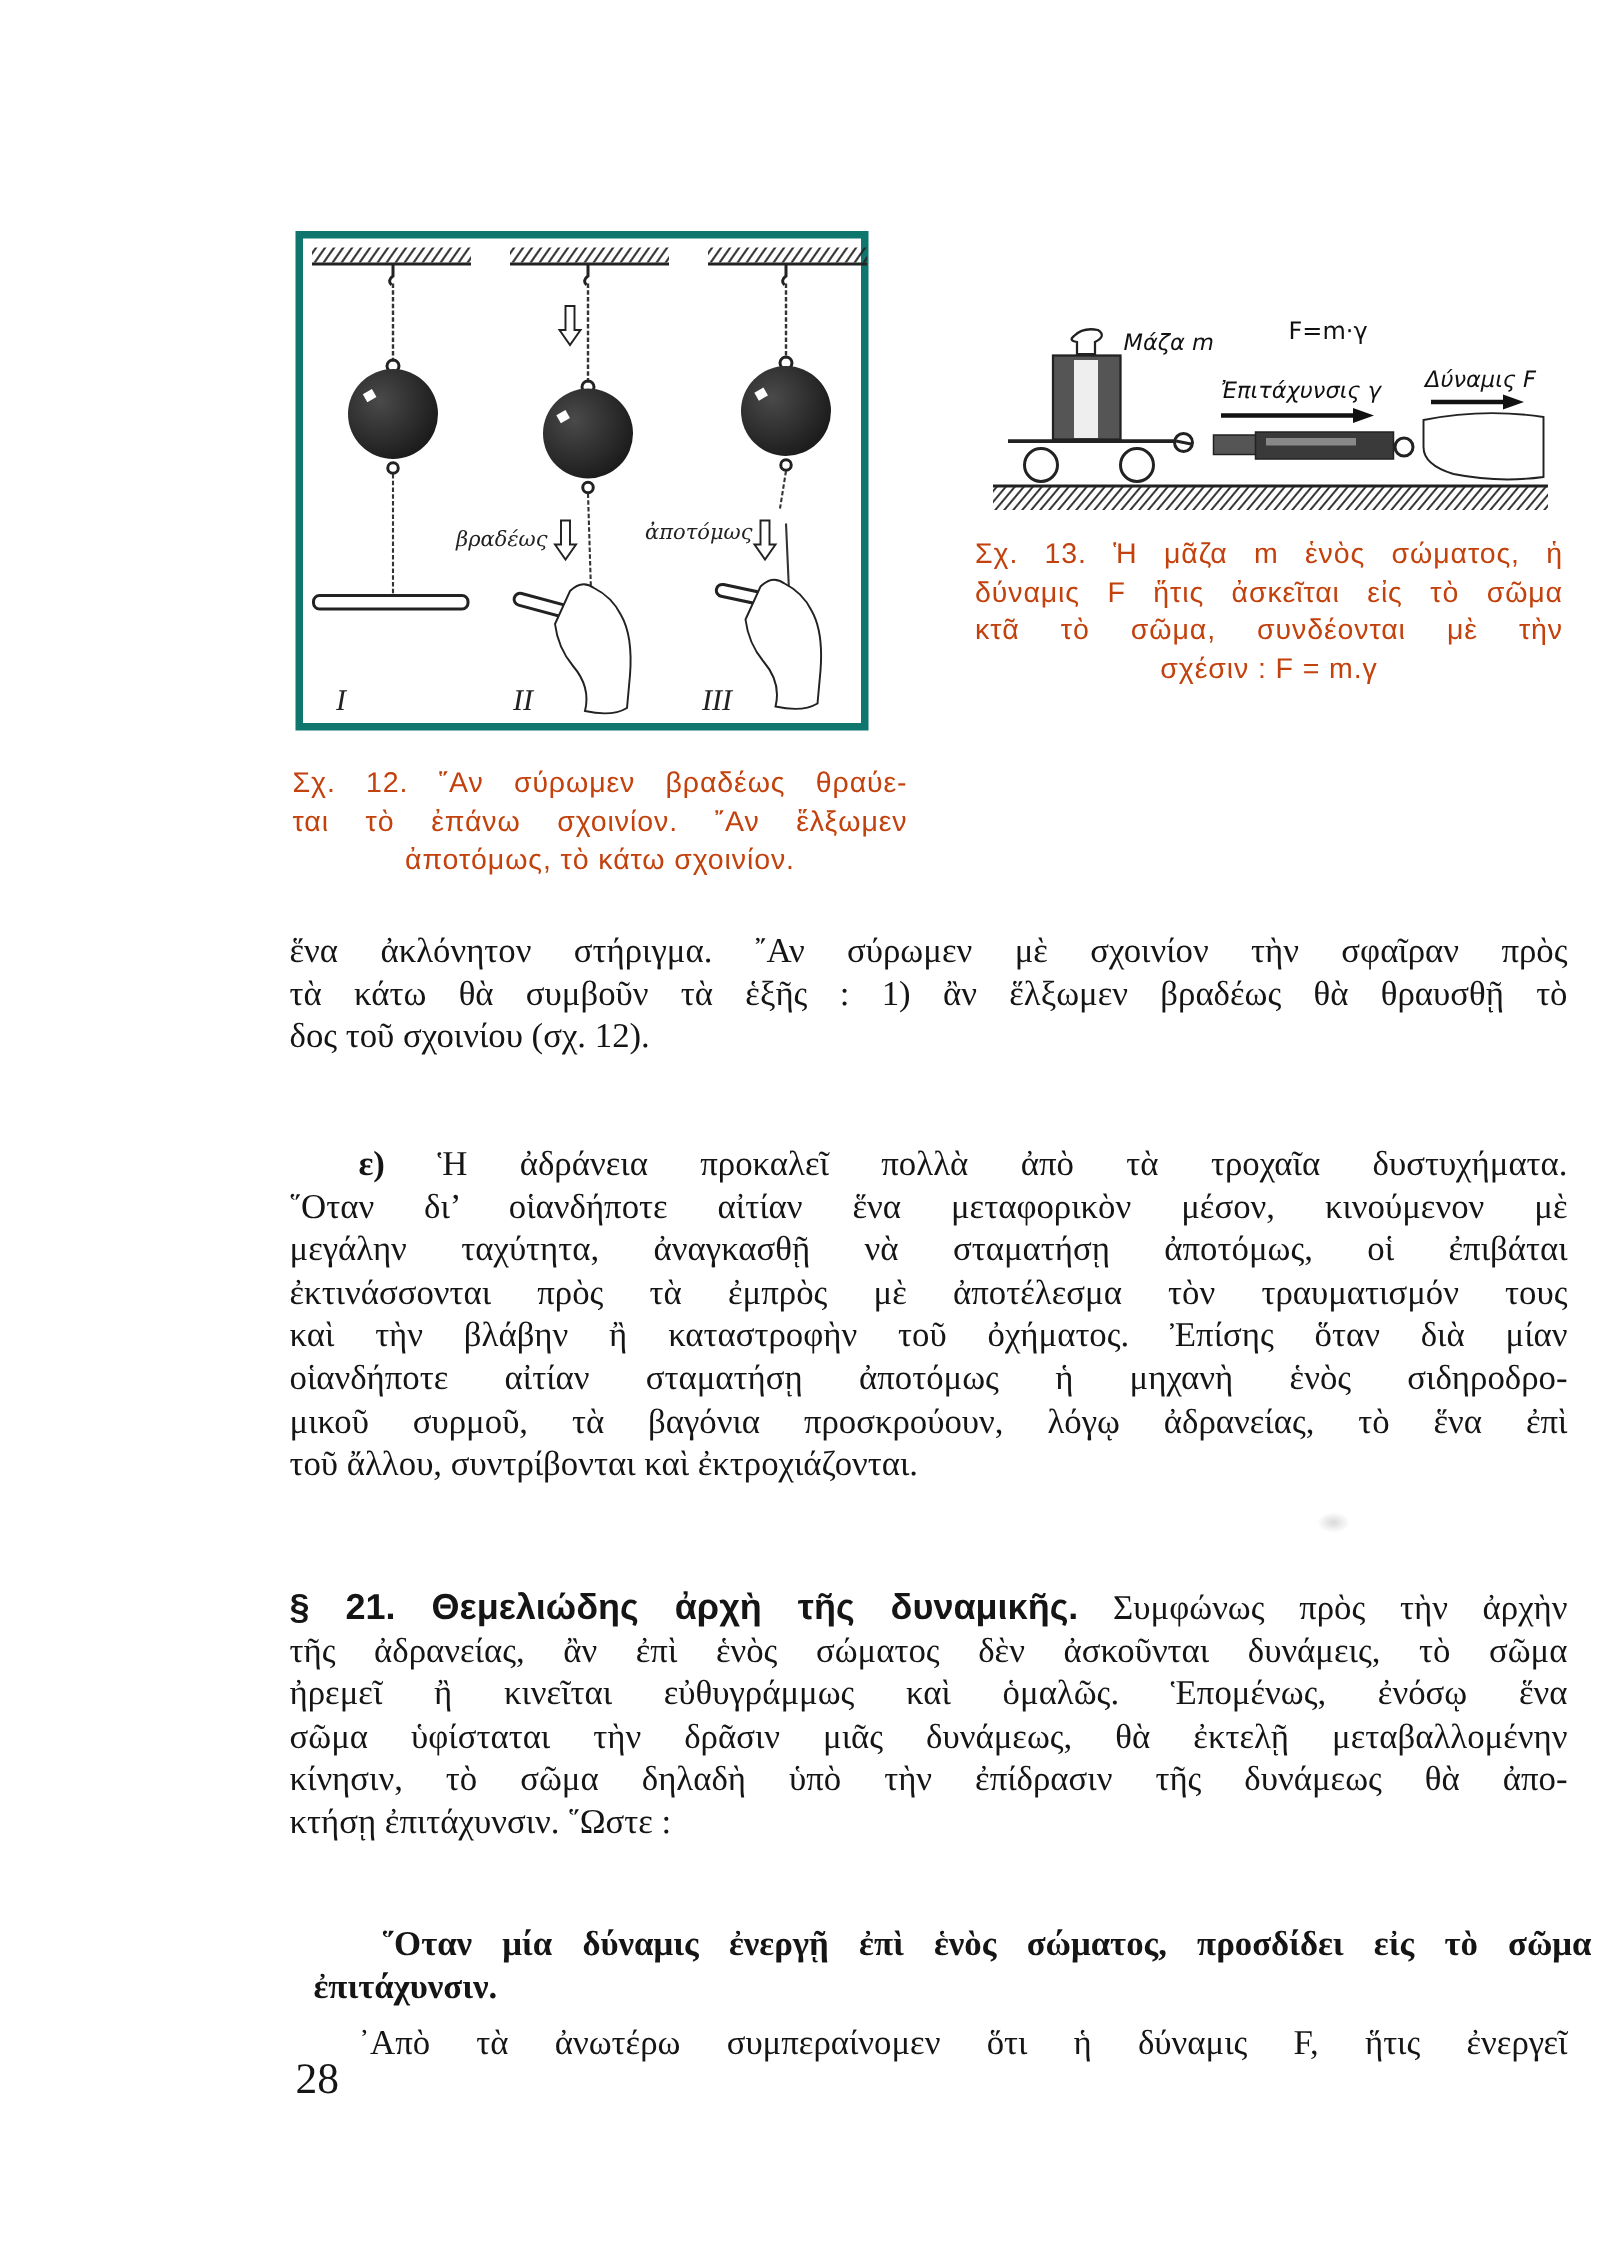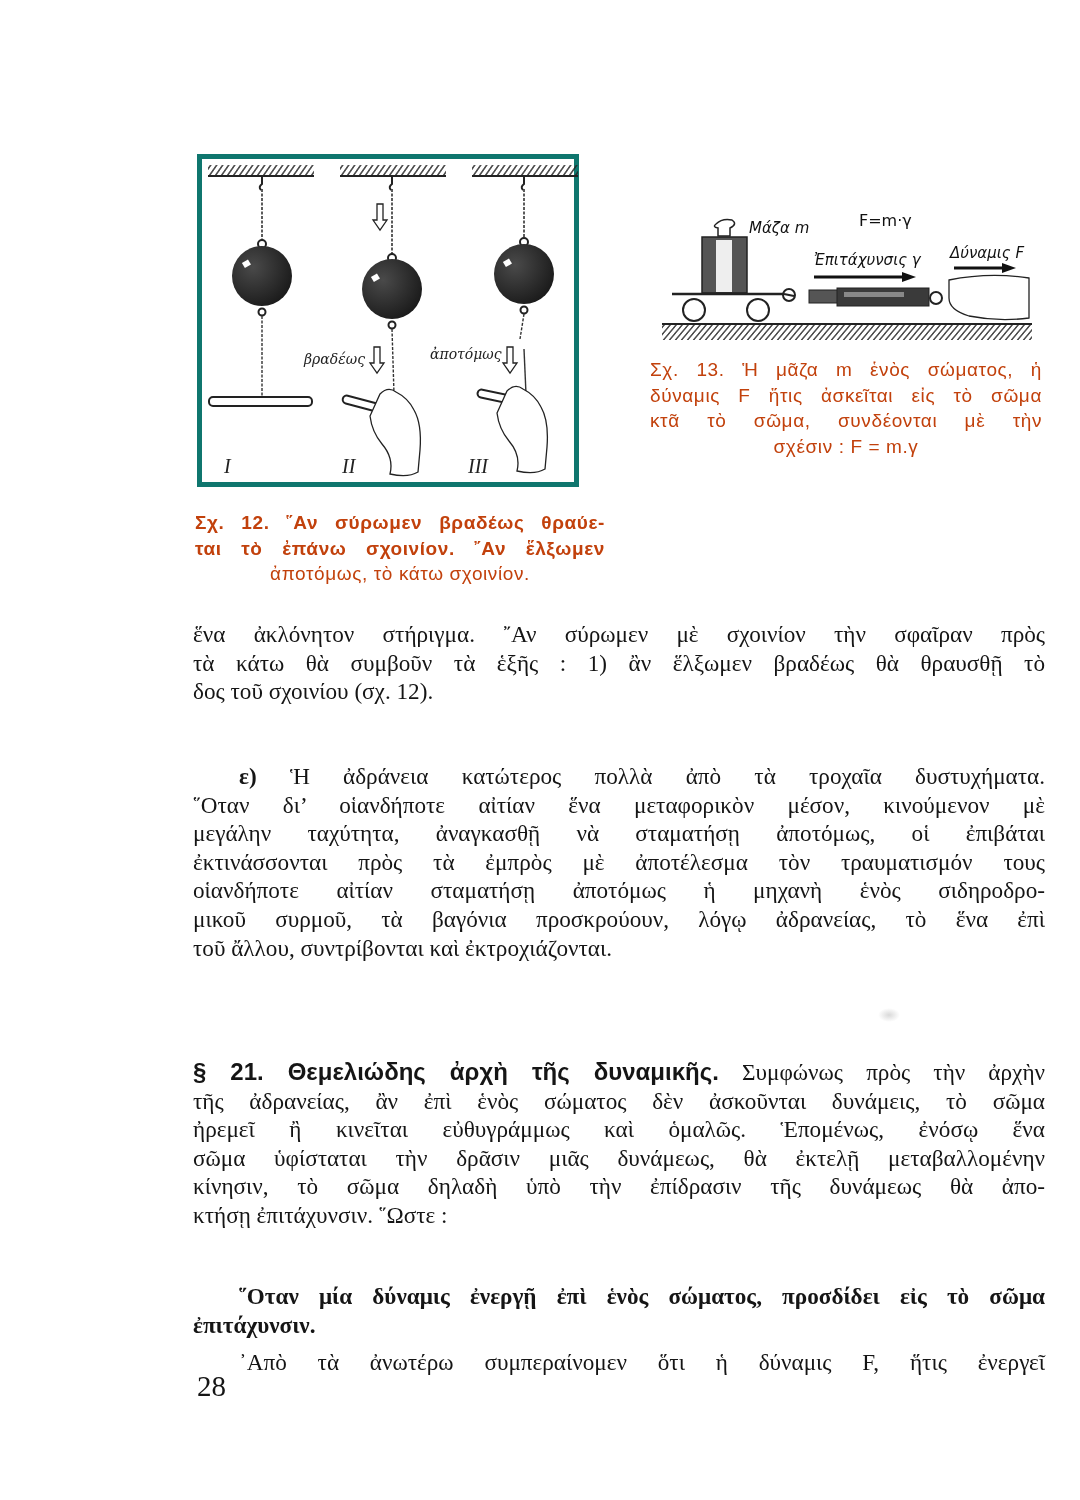--- a/index.html
+++ b/index.html
@@ -19,21 +19,21 @@
   #fig13 { left: 654px; top: 200px; width: 410px; height: 150px; }
   .f13-text { font-family: "DejaVu Sans", sans-serif; font-style: italic; font-size: 15px; fill: #111; }
   .f13-eq { font-family: "DejaVu Sans", sans-serif; font-size: 16px; fill: #111; }
 
   
   .caption { font-family: "Liberation Sans", sans-serif; font-size: 19px; line-height: 25.5px; color: #c2410c; letter-spacing: 0.6px; }
   #cap13 { left: 650px; top: 357px; width: 392px; text-align: justify; }
   #cap13 .last { text-align: center; display: block; }
   #cap12 { left: 195px; top: 510px; width: 410px; }
   #cap12 .c { display: block; text-align: center; }
-  #cap12 .j { display: block; text-align: justify; text-align-last: justify; font-weight: bold; }
+  #cap12 .j { display: block; text-align: justify; text-align-last: justify; }
 
   
   .body-text { left: 193px; width: 852px; font-size: 23.2px; line-height: 28.6px; }
   .line { display: block; text-align: justify; text-align-last: justify; white-space: nowrap; }
   .line.last { text-align-last: left; }
   .indent { padding-left: 46px; }
   .bold-run { font-weight: bold; }
   .sec-head { font-family: "Liberation Sans", sans-serif; font-weight: bold; font-size: 24px; }
 
   #page-num { left: 197px; top: 1370px; font-size: 29px; }
@@ -173,41 +173,42 @@
   <span class="c">ἀποτόμως, τὸ κάτω σχοινίον.</span>
 </div>
 
 <div class="abs body-text" style="top:620px;">
   <span class="line">ἕνα ἀκλόνητον στήριγμα. ῎Αν σύρωμεν μὲ σχοινίον τὴν σφαῖραν πρὸς</span>
   <span class="line">τὰ κάτω θὰ συμβοῦν τὰ ἑξῆς : 1) ἂν ἕλξωμεν βραδέως θὰ θραυσθῇ τὸ</span>
   <span class="line last">δος τοῦ σχοινίου (σχ. 12).</span>
 </div>
 
 <div class="abs body-text" style="top:762px;">
-  <span class="line indent"><b>ε)</b> <span>Ἡ ἀδράνεια κατώτερος πολλὰ ἀπὸ τὰ τροχαῖα δυστυχήματα.</span></span>
+  <span class="line indent"><b>ε)</b> <span>Ἡ ἀδράνεια προκαλεῖ πολλὰ ἀπὸ τὰ τροχαῖα δυστυχήματα.</span></span>
   <span class="line">῞Οταν δι’ οἱανδήποτε αἰτίαν ἕνα μεταφορικὸν μέσον, κινούμενον μὲ</span>
   <span class="line">μεγάλην ταχύτητα, ἀναγκασθῇ νὰ σταματήσῃ ἀποτόμως, οἱ ἐπιβάται</span>
   <span class="line">ἐκτινάσσονται πρὸς τὰ ἐμπρὸς μὲ ἀποτέλεσμα τὸν τραυματισμόν τους</span>
+  <span class="line">καὶ τὴν βλάβην ἢ καταστροφὴν τοῦ ὀχήματος. Ἐπίσης ὅταν διὰ μίαν</span>
   <span class="line">οἱανδήποτε αἰτίαν σταματήσῃ ἀποτόμως ἡ μηχανὴ ἑνὸς σιδηροδρο-</span>
   <span class="line">μικοῦ συρμοῦ, τὰ βαγόνια προσκρούουν, λόγῳ ἀδρανείας, τὸ ἕνα ἐπὶ</span>
   <span class="line last">τοῦ ἄλλου, συντρίβονται καὶ ἐκτροχιάζονται.</span>
 </div>
 
 <div id="smudge" class="abs"></div>
 
 <div class="abs body-text" style="top:1058px;">
   <span class="line"><span class="sec-head">§ 21. Θεμελιώδης ἀρχὴ τῆς δυναμικῆς.</span> <span>Συμφώνως πρὸς τὴν ἀρχὴν</span></span>
   <span class="line">τῆς ἀδρανείας, ἂν ἐπὶ ἑνὸς σώματος δὲν ἀσκοῦνται δυνάμεις, τὸ σῶμα</span>
   <span class="line">ἠρεμεῖ ἢ κινεῖται εὐθυγράμμως καὶ ὁμαλῶς. Ἑπομένως, ἐνόσῳ ἕνα</span>
   <span class="line">σῶμα ὑφίσταται τὴν δρᾶσιν μιᾶς δυνάμεως, θὰ ἐκτελῇ μεταβαλλομένην</span>
   <span class="line">κίνησιν, τὸ σῶμα δηλαδὴ ὑπὸ τὴν ἐπίδρασιν τῆς δυνάμεως θὰ ἀπο-</span>
   <span class="line last">κτήσῃ ἐπιτάχυνσιν. ῞Ωστε :</span>
 </div>
 
-<div class="abs body-text bold-run" style="top:1282px;">
+<div class="abs body-text bold-run" style="top:1282px;margin-left:16px;">
   <span class="line indent">῞Οταν μία δύναμις ἐνεργῇ ἐπὶ ἑνὸς σώματος, προσδίδει εἰς τὸ σῶμα</span>
   <span class="line last">ἐπιτάχυνσιν.</span>
 </div>
 
 <div class="abs body-text" style="top:1348px;">
   <span class="line indent">᾿Απὸ τὰ ἀνωτέρω συμπεραίνομεν ὅτι ἡ δύναμις F, ἥτις ἐνεργεῖ</span>
 </div>
 
 <div id="page-num" class="abs">28</div>
 

